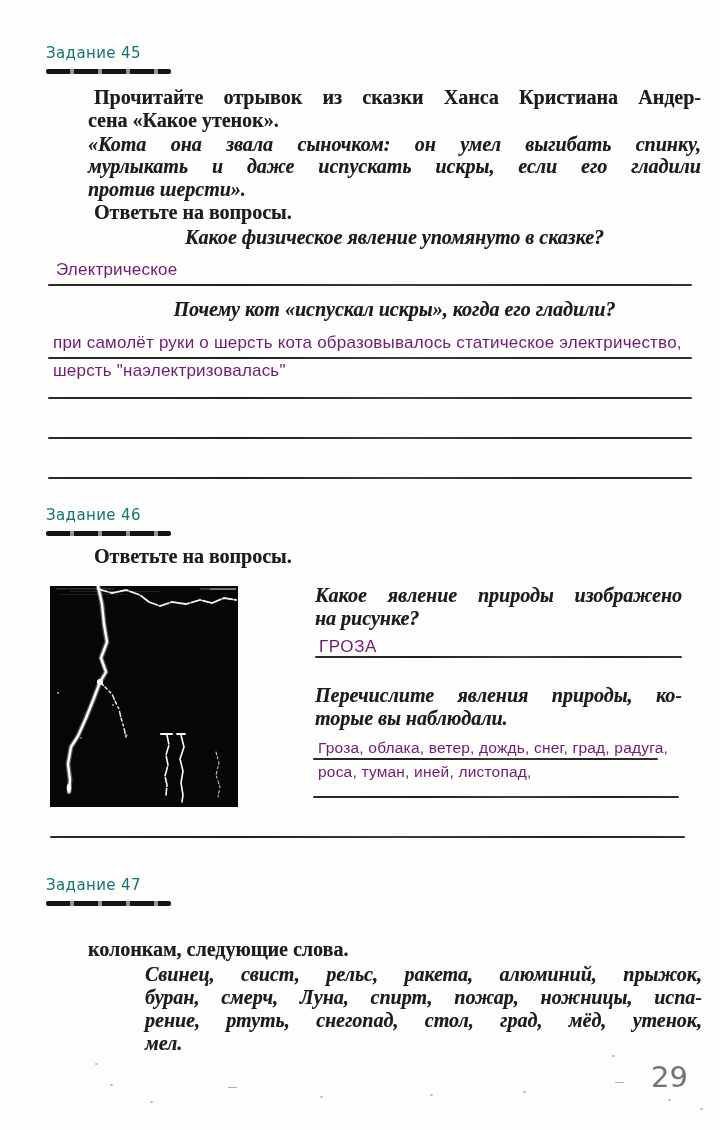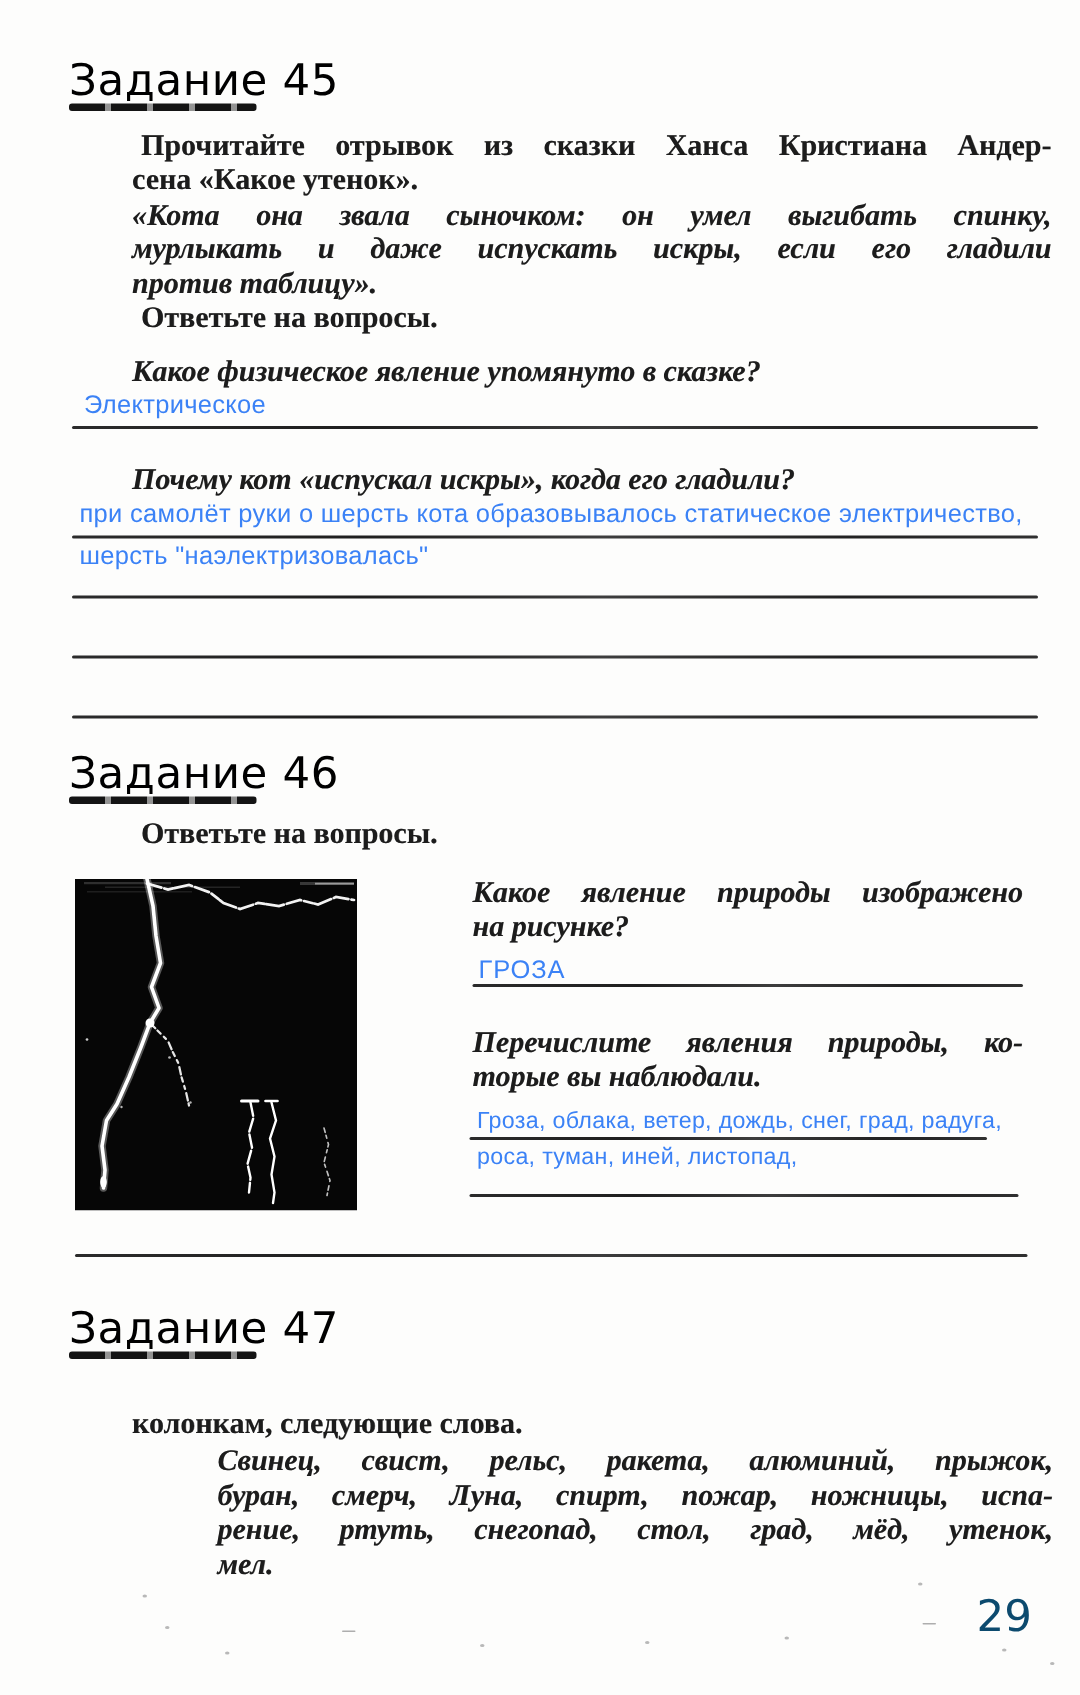--- a/index.html
+++ b/index.html
@@ -4,28 +4,28 @@
 <style>
   html,body{margin:0;padding:0;background:#e8e8e6;}
   .page{position:relative;width:720px;height:1130px;margin:0 auto;background:#fdfdfc;overflow:hidden;}
   .page > *{position:absolute;}
 
   
   .serif{font-family:"Liberation Serif",serif;font-weight:700;font-size:20px;line-height:23px;
          color:#1c1c1c;text-shadow:0.2px 0.2px 0.4px rgba(45,45,45,.55);}
   .ital{font-style:italic;}
   .just{text-align:justify;text-align-last:justify;}
-  .qcenter{text-align:left;margin-top:11px;}
+  .qcenter{text-align:center;}
 
   
-  .t-head{font-family:"DejaVu Sans",sans-serif;font-size:29px;line-height:27px;color:#000000;letter-spacing:.4px;}
+  .t-head{font-family:"DejaVu Sans",sans-serif;font-size:15px;line-height:27px;color:#0f766e;letter-spacing:.4px;}
   .rule-head{height:5px;background:repeating-linear-gradient(90deg,#141414 0 24px,rgba(20,20,20,.45) 24px 28px);border-radius:2px;}
 
   
-  .hand{font-family:"Liberation Sans",sans-serif;font-size:17px;line-height:20px;color:#3b82f6;letter-spacing:.2px;}
+  .hand{font-family:"Liberation Sans",sans-serif;font-size:17px;line-height:20px;color:#701a75;letter-spacing:.2px;}
   .hand-sm{font-size:15.5px;}
   .caps{letter-spacing:.6px;}
 
   
   .rule{height:2px;border-radius:1px;
         background:linear-gradient(90deg,#2b2b2b,#1f1f1f 30%,#3d3d3d 55%,#222 80%,#303030);}
 
   #h45{left:46px;top:40px;}       #u45{left:46px;top:69px;width:125px;}
   #t45-i1{left:88px;top:86px;width:613px;text-indent:6px;}
   #t45-i2{left:88px;top:109px;width:613px;}
@@ -60,21 +60,21 @@
   #r9{left:50px;top:836px;width:635px;}
 
   #h47{left:46px;top:872px;}      #u47{left:46px;top:901px;width:125px;}
   #t47-i1{left:88px;top:914px;width:613px;text-indent:9px;}
   #t47-i2{left:88px;top:938px;width:613px;}
   #t47-w1{left:145px;top:963px;width:557px;}
   #t47-w2{left:145px;top:986px;width:557px;}
   #t47-w3{left:145px;top:1009px;width:557px;}
   #t47-w4{left:145px;top:1032px;width:557px;}
 
-  #pagenum{left:651px;top:1060px;font-family:"DejaVu Sans",sans-serif;font-size:29px;color:#0c4a6e;}
+  #pagenum{left:651px;top:1060px;font-family:"DejaVu Sans",sans-serif;font-size:29px;color:#737373;}
 
   
   .dot{width:3px;height:2px;background:#b8b8b8;border-radius:50%;}
   .dash{width:9px;height:1px;background:#aeaeae;border-radius:1px;}
   #d1{left:615px;top:1082px;}  #d2{left:228px;top:1087px;}
   #d3{left:320px;top:1096px;} #d4{left:430px;top:1094px;} #d5{left:523px;top:1091px;}
   #d6{left:612px;top:1055px;} #d7{left:668px;top:1099px;} #d8{left:150px;top:1101px;}
   #d9{left:95px;top:1063px;}  #d10{left:700px;top:1108px;} #d11{left:110px;top:1084px;}
 </style>
 </head>
@@ -83,21 +83,21 @@
 <div class="page">
 
   <div id="h45" class="t-head">Задание 45</div>
   <div id="u45" class="rule-head"></div>
 
   <div id="t45-i1" class="serif just">Прочитайте отрывок из сказки Ханса Кристиана Андер-</div>
   <div id="t45-i2" class="serif">сена «Какое утенок».</div>
 
   <div id="t45-q1" class="serif ital just">«Кота она звала сыночком: он умел выгибать спинку,</div>
   <div id="t45-q2" class="serif ital just">мурлыкать и даже испускать искры, если его гладили</div>
-  <div id="t45-q3" class="serif ital">против таблицу».</div>
+  <div id="t45-q3" class="serif ital">против шерсти».</div>
 
   <div id="t45-instr" class="serif">Ответьте на вопросы.</div>
 
   <div id="t45-ques1" class="serif ital qcenter">Какое физическое явление упомянуто в сказке?</div>
   <div id="t45-ans1" class="hand">Электрическое</div>
   <div id="r1" class="rule"></div>
 
   <div id="t45-ques2" class="serif ital qcenter">Почему кот «испускал искры», когда его гладили?</div>
   <div id="t45-ans2a" class="hand">при самолёт руки о шерсть кота образовывалось статическое электричество,</div>
   <div id="r2" class="rule"></div>

